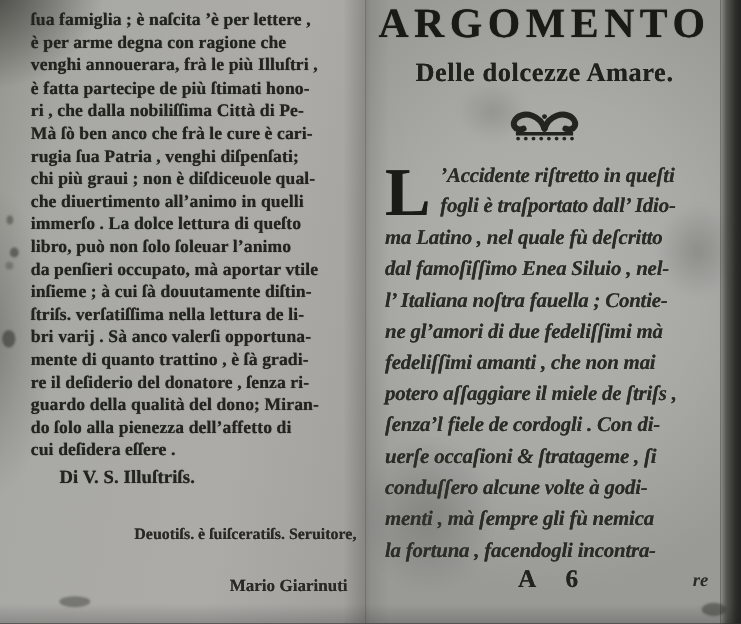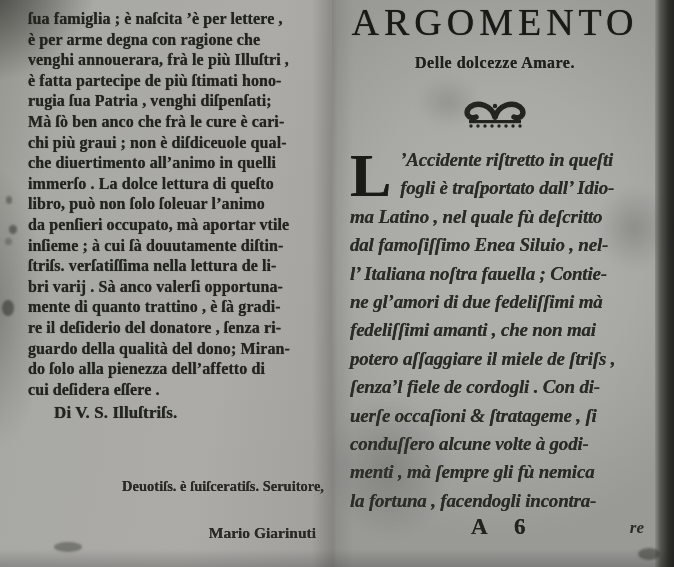--- a/index.html
+++ b/index.html
@@ -52,27 +52,27 @@
     text-shadow:0 0 .6px rgba(30,30,26,.8); filter:blur(.2px);
   }
   #signature-line {
     position:absolute; left:28px; top:524px; width:288px; text-align:right;
     font-size:15.5px; font-weight:bold; color:#2a2a25;
     text-shadow:0 0 .6px rgba(30,30,26,.8); filter:blur(.2px);
   }
 
   
   #rp-title {
-    position:absolute; left:12px; top:2px; width:302px; text-align:center;
-    font-size:38px; line-height:40px; letter-spacing:5px; font-weight:normal;
+    position:absolute; left:12px; top:2px; width:302px; 
+    font-size:38px; line-height:40px; letter-spacing:5px; font-weight:bold;
     color:#191916; text-shadow:0 0 .8px rgba(25,25,22,.9); filter:blur(.2px);
   }
   #rp-subtitle {
     position:absolute; left:12px; top:54px; width:302px; text-align:center;
-    font-size:16px; font-weight:bold; letter-spacing:.5px;
+    font-size:24px; font-weight:bold; letter-spacing:.5px;
     color:#20201c; text-shadow:0 0 .6px rgba(25,25,22,.85); filter:blur(.2px);
   }
   #rp-ornament { position:absolute; left:12px; top:100px; width:302px; text-align:center; }
   #rp-body {
     position:absolute; left:18px; top:146px; width:302px;
     font-style:italic; font-weight:bold; font-size:19px; line-height:28.4px;
     letter-spacing:-.2px; color:#2b2b26;
     text-shadow:0 0 .6px rgba(35,35,30,.8); filter:blur(.22px);
   }
   .dropcap {
@@ -110,22 +110,23 @@
 
 <div id="scan">
 
   <div id="page-left" class="page">
     <div id="left-text">
       <div>
           <div class="ll">ſua famiglia ; è naſcita ’è per lettere ,</div>
           <div class="ll">è per arme degna con ragione che</div>
           <div class="ll">venghi annouerara, frà le più Illuſtri ,</div>
           <div class="ll">è fatta partecipe de più ſtimati hono-</div>
+          <div class="ll">ri , che dalla nobiliſſima Città di Pe-</div>
+          <div class="ll">Mà ſò ben anco che frà le cure è cari-</div>
           <div class="ll">rugia ſua Patria , venghi diſpenſati;</div>
-          <div class="ll">Mà ſò ben anco che frà le cure è cari-</div>
           <div class="ll">chi più graui ; non è diſdiceuole qual-</div>
           <div class="ll">che diuertimento all’animo in quelli</div>
           <div class="ll">immerſo . La dolce lettura di queſto</div>
           <div class="ll">libro, può non ſolo ſoleuar l’animo</div>
           <div class="ll">da penſieri occupato, mà aportar vtile</div>
           <div class="ll">inſieme ; à cui ſà douutamente diſtin-</div>
           <div class="ll">ſtriſs. verſatiſſima nella lettura de li-</div>
           <div class="ll">bri varij . Sà anco valerſi opportuna-</div>
           <div class="ll">mente di quanto trattino , è ſà gradi-</div>
           <div class="ll">re il deſiderio del donatore , ſenza ri-</div>

